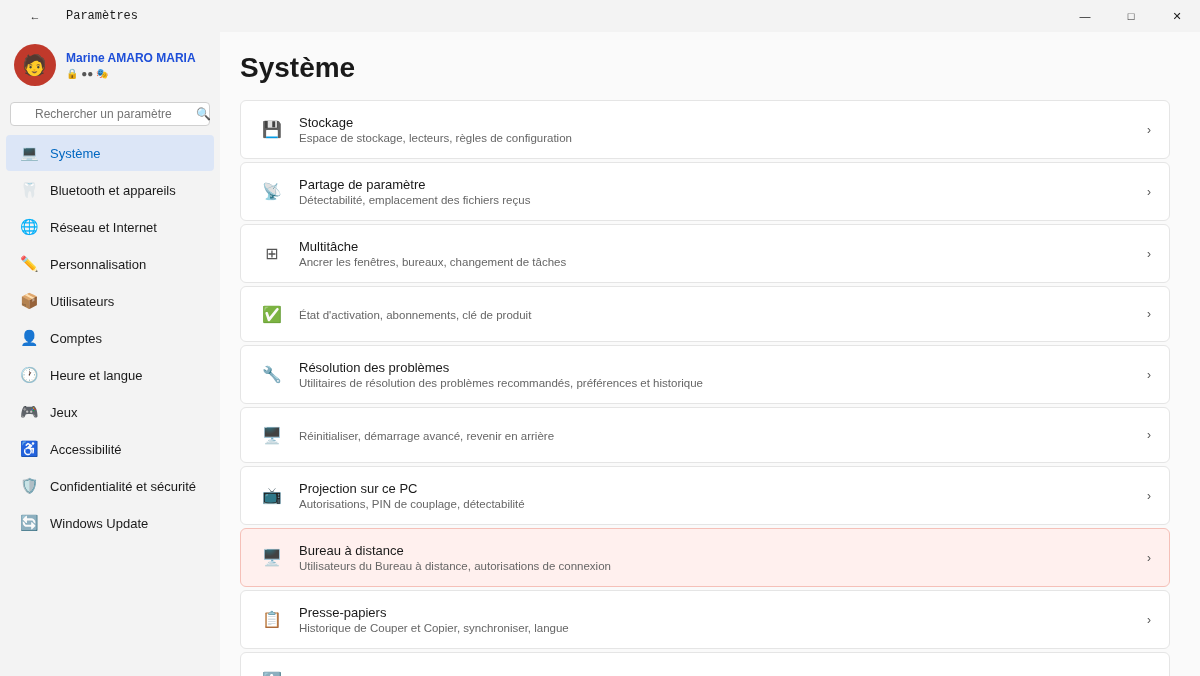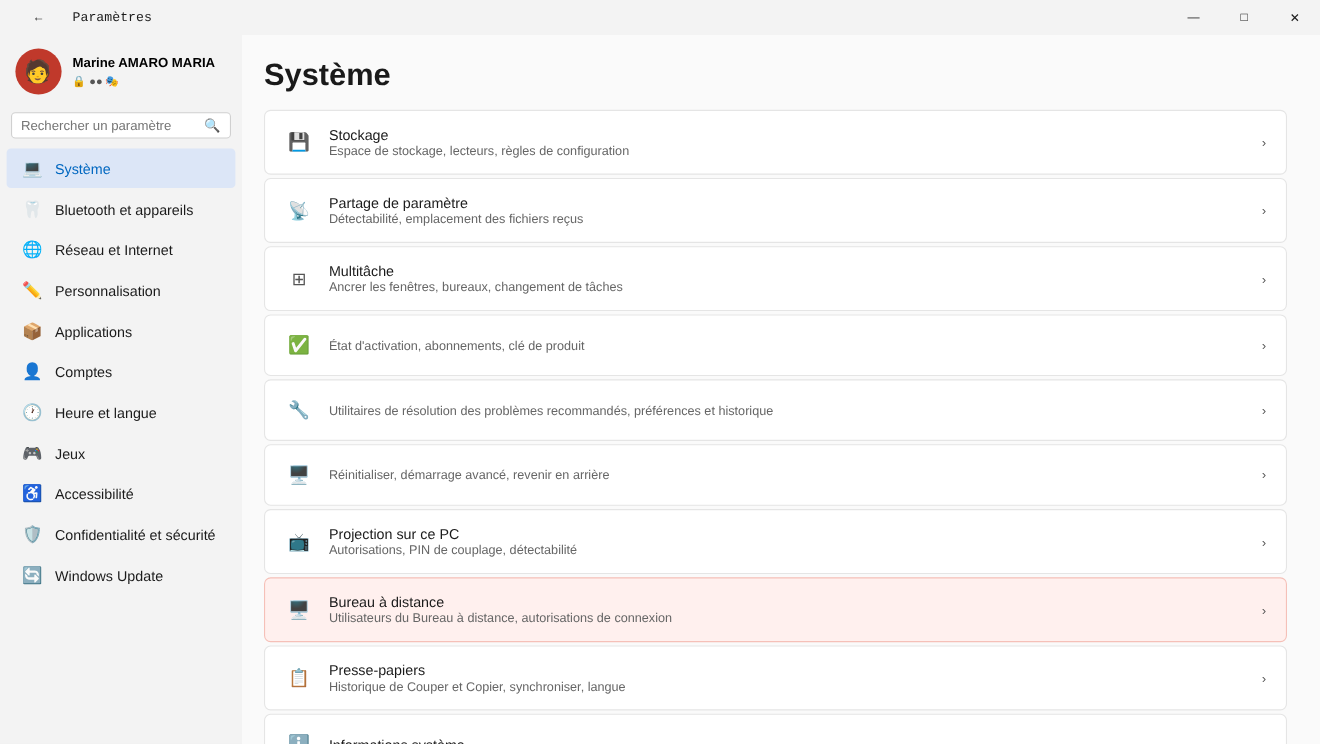--- a/index.html
+++ b/index.html
@@ -85,37 +85,37 @@
       align-items: center;
       justify-content: center;
       font-size: 20px;
     }
     .user-info {
       flex: 1;
     }
     .user-name {
       font-size: 12px;
       font-weight: 600;
-      color: #000000;
+      color: #1d4ed8;
       line-height: 1.3;
     }
     .user-icons {
       font-size: 10px;
       color: #555;
       margin-top: 2px;
     }
 
     .search-box {
       margin: 0 10px 8px 10px;
       display: flex;
       align-items: center;
       background: white;
       border: 1px solid #d0d0d0;
       border-radius: 4px;
-      padding: 4px 8px;
+      padding: 4px 24px;
       gap: 6px;
     }
     .search-box input {
       border: none;
       outline: none;
       font-size: 12px;
       flex: 1;
       background: transparent;
       color: #555;
     }
@@ -279,21 +279,21 @@
         <div class="nav-item">
           <span class="nav-icon">🌐</span>
           <span>Réseau et Internet</span>
         </div>
         <div class="nav-item">
           <span class="nav-icon">✏️</span>
           <span>Personnalisation</span>
         </div>
         <div class="nav-item">
           <span class="nav-icon">📦</span>
-          <span>Applications</span>
+          <span>Utilisateurs</span>
         </div>
         <div class="nav-item">
           <span class="nav-icon">👤</span>
           <span>Comptes</span>
         </div>
         <div class="nav-item">
           <span class="nav-icon">🕐</span>
           <span>Heure et langue</span>
         </div>
         <div class="nav-item">
@@ -351,20 +351,21 @@
           <span class="settings-item-icon">✅</span>
           <div class="settings-item-text">
             <div class="settings-item-desc">État d'activation, abonnements, clé de produit</div>
           </div>
           <span class="settings-item-chevron">›</span>
         </div>
 
         <div class="settings-item">
           <span class="settings-item-icon">🔧</span>
           <div class="settings-item-text">
+            <div class="settings-item-title">Résolution des problèmes</div>
             <div class="settings-item-desc">Utilitaires de résolution des problèmes recommandés, préférences et historique</div>
           </div>
           <span class="settings-item-chevron">›</span>
         </div>
 
         <div class="settings-item">
           <span class="settings-item-icon">🖥️</span>
           <div class="settings-item-text">
             <div class="settings-item-desc">Réinitialiser, démarrage avancé, revenir en arrière</div>
           </div>

